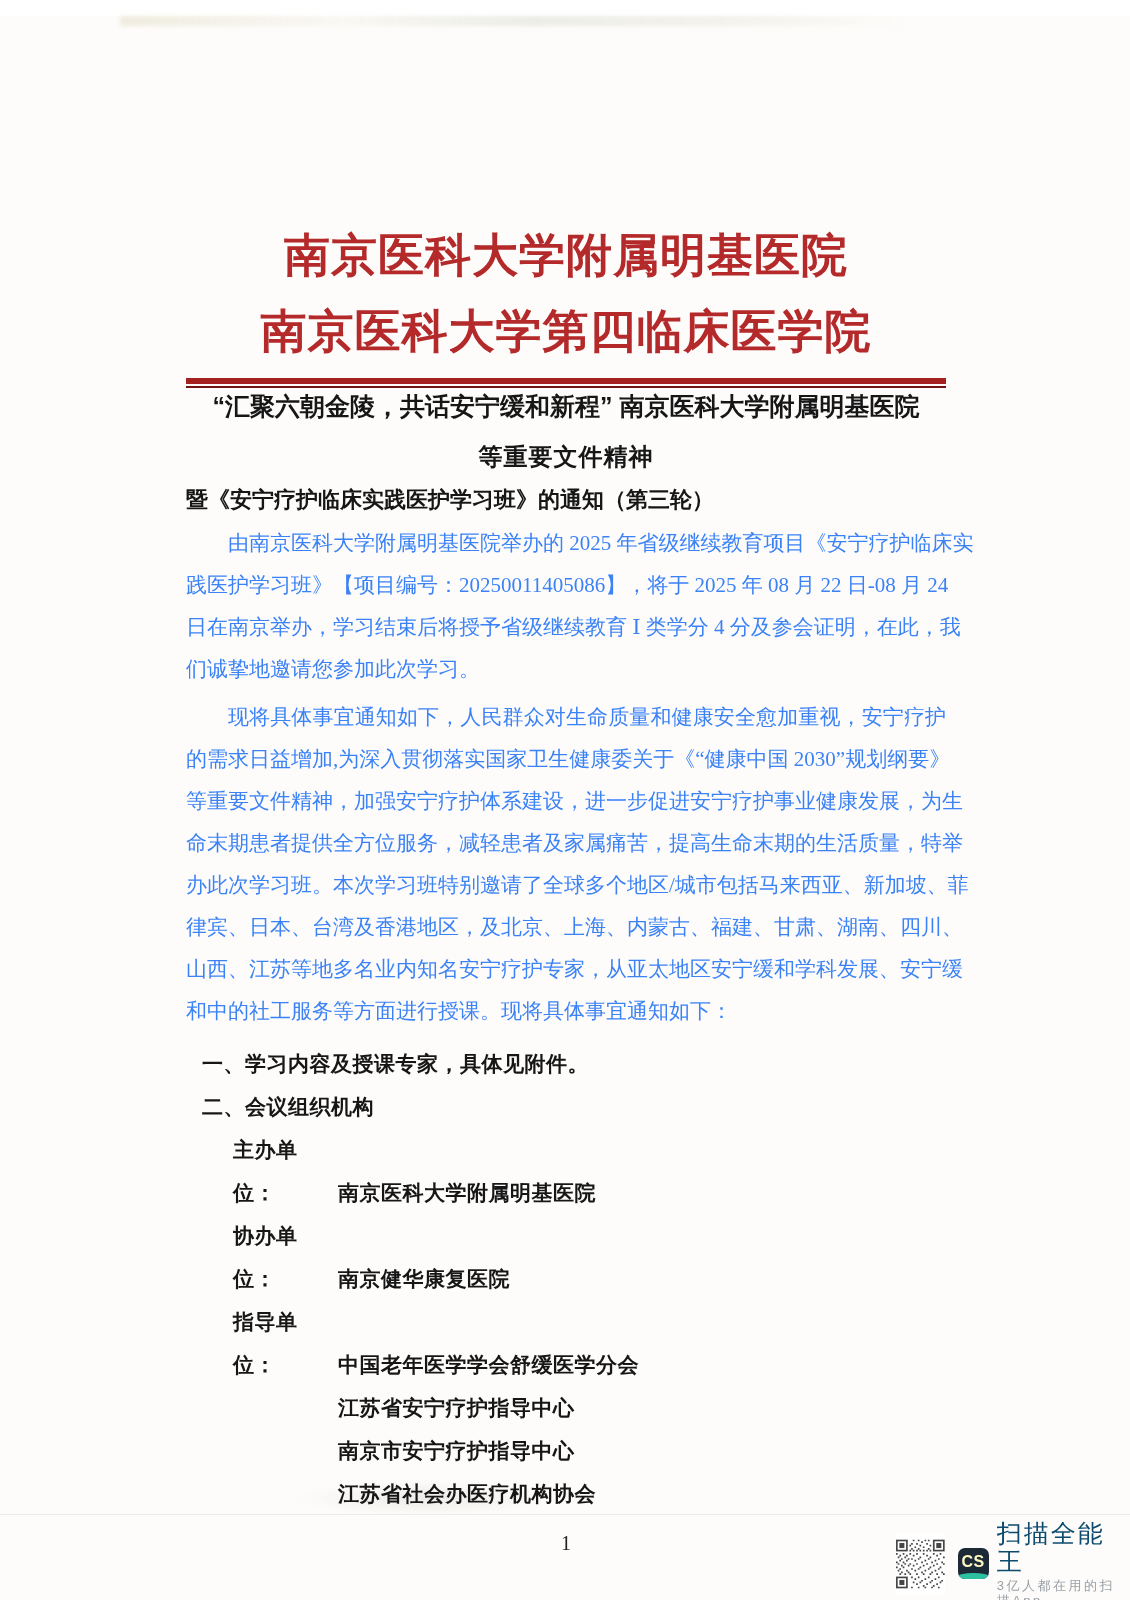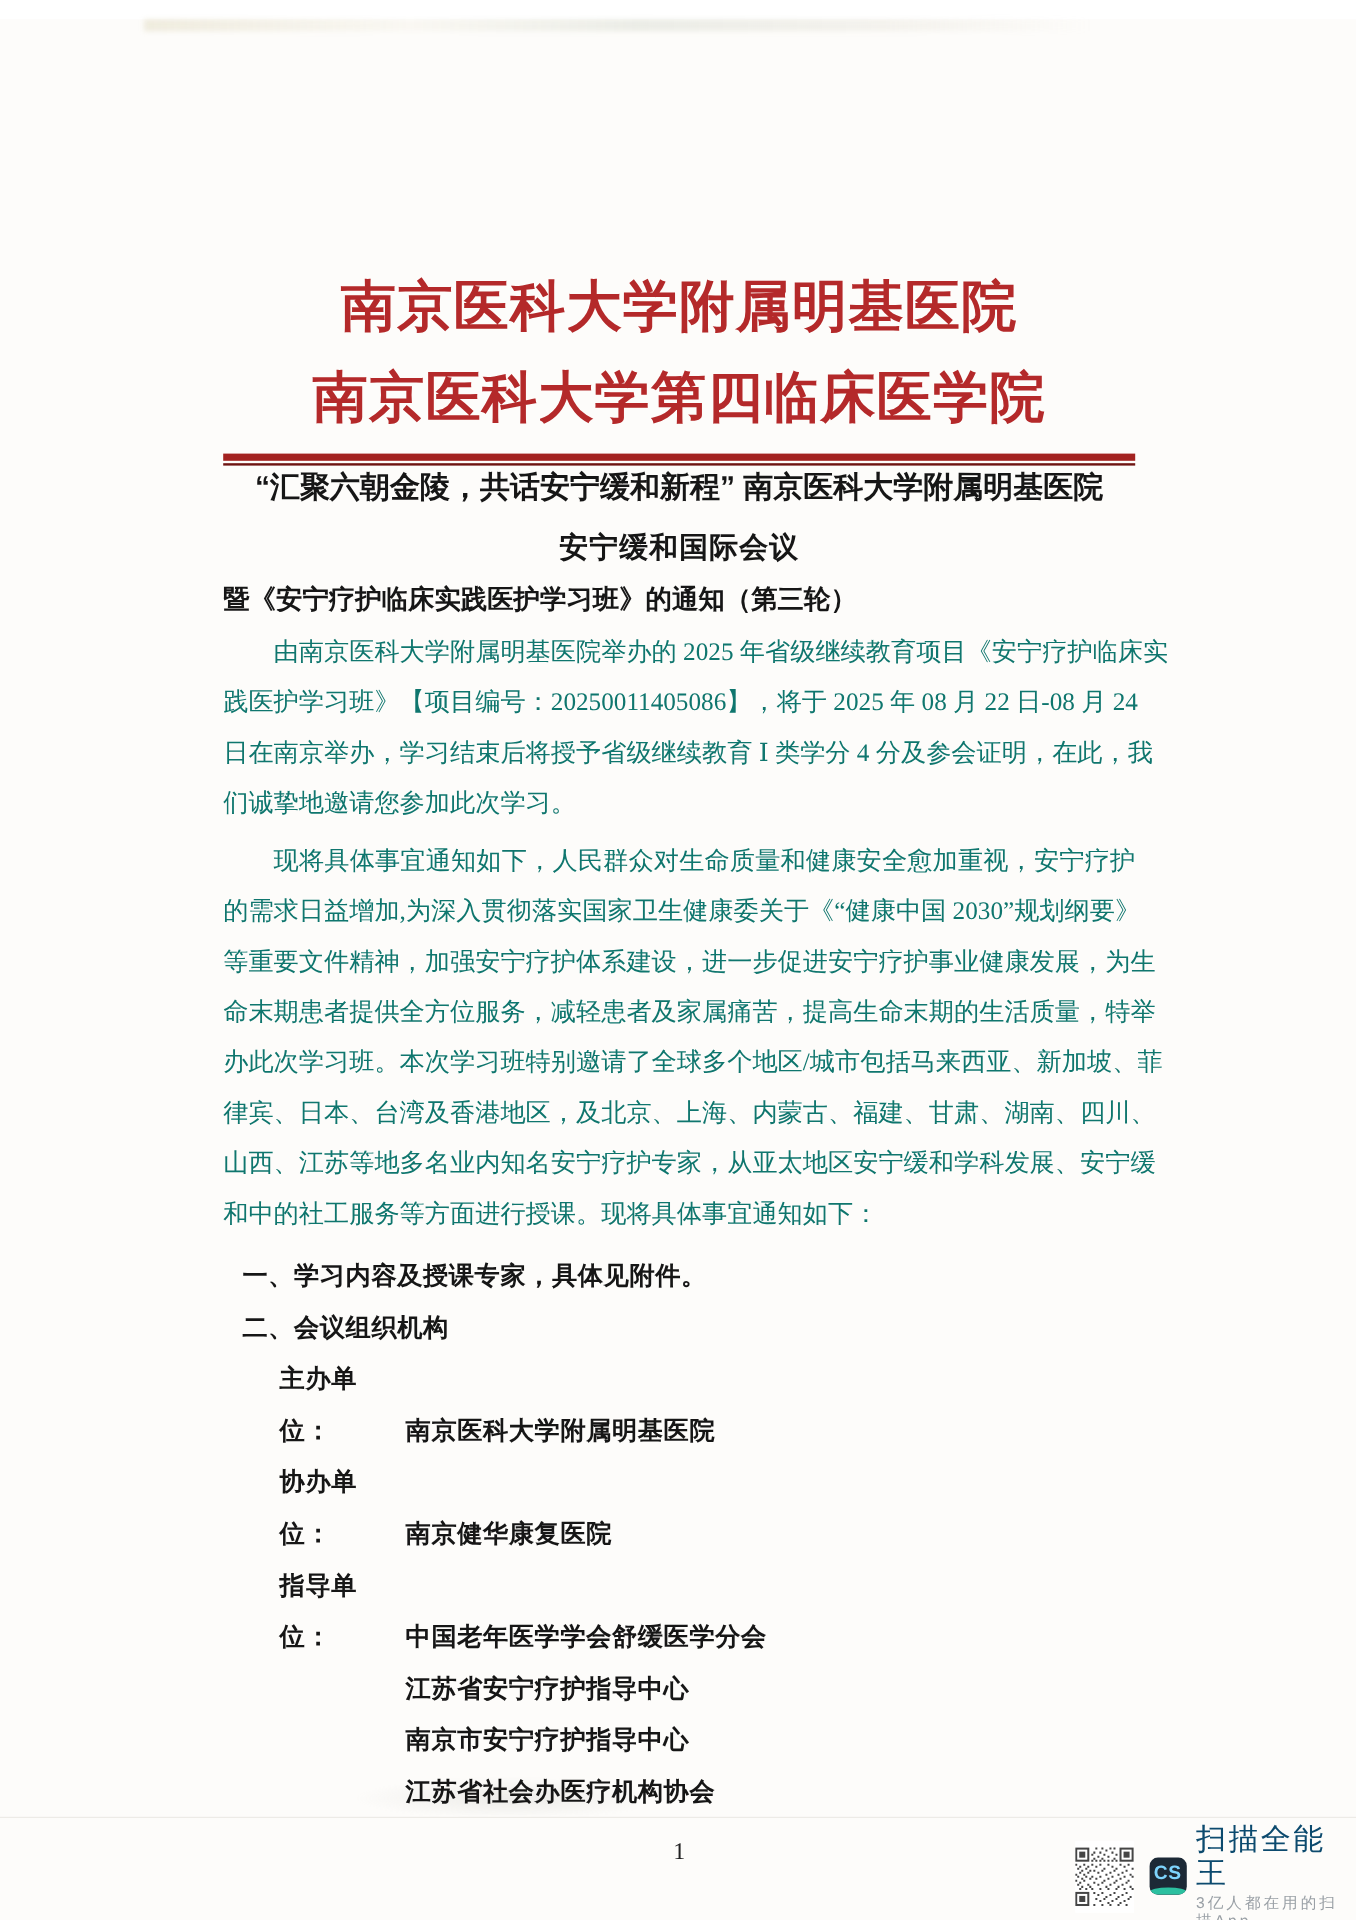--- a/index.html
+++ b/index.html
@@ -32,21 +32,21 @@
   .red-rule { margin-top: 18px; height: 10px; width: 100%;
     border-top: 6px solid #a32220; border-bottom: 2px solid #6e1412; }
 
   .hei { font-family: "Liberation Sans", "DejaVu Sans", sans-serif; font-weight: bold; color: #161616; }
 
   .sub1 { text-align: center; font-size: 25px; line-height: 36px; }
   .sub2 { margin-top: 16px; text-align: center; font-size: 24px; line-height: 34px; letter-spacing: 1px; }
   .sub3 { margin-top: 10px; text-align: left; font-size: 22px; line-height: 32px; }
 
   .para { margin-top: 6px; }
-  .pline { font-size: 21px; line-height: 42px; color: #0f766e;
+  .pline { font-size: 21px; line-height: 42px; color: #3b82f6;
     text-align: justify; text-align-last: justify; text-justify: inter-character;
     white-space: nowrap; }
   .pline.ind { text-indent: 2em; }
   .pline.noj { text-align-last: left; white-space: normal; }
 
   .sec-heading { font-size: 21px; line-height: 43px; letter-spacing: .5px; margin-left: 16px; }
   .sec-heading.first { margin-top: 10px; }
 
   .org-row { font-size: 21px; line-height: 43px; }
   .org-label { display: inline-block; width: 105px; margin-left: 47px; letter-spacing: .5px; }
@@ -54,41 +54,41 @@
 
   .page-number { margin-top: 14px; text-align: center; font-size: 20px; line-height: 28px; color: #222; }
 
   
   .watermark { position: absolute; left: 896px; top: 1519px; display: flex; align-items: center; }
   .qr { width: 60px; height: 60px; background: #fff; }
   .cs-logo { position: relative; width: 31px; height: 31px; margin-left: 13px; border-radius: 7px;
     background: #1c2936; overflow: hidden; flex-shrink: 0; }
   .cs-logo .cs-text { position: absolute; top: 2px; left: 0; width: 100%; text-align: center;
     font-family: "Liberation Sans", "DejaVu Sans", sans-serif; font-weight: bold;
-    font-size: 16px; line-height: 24px; color: #7dd3fc; letter-spacing: .5px; }
+    font-size: 16px; line-height: 24px; color: #fef9c3; letter-spacing: .5px; }
   .cs-logo .cs-teal { position: absolute; bottom: 0; left: 0; width: 100%; height: 6px;
     background: #2cc0a0; border-radius: 50% 50% 0 0 / 60% 60% 0 0; }
   .wm-text { margin-left: 8px; font-family: "Liberation Sans", "DejaVu Sans", sans-serif; }
   .wm-name { font-size: 25px; line-height: 28px; color: #0c4a6e; font-weight: 500; letter-spacing: 2px; }
   .wm-tagline { margin-top: 3px; font-size: 13px; line-height: 15px; color: #9aa0a6; letter-spacing: 2.5px; }
 </style>
 </head>
 <body>
 
 <div class="scan-page">
   <div class="artifact-top"></div>
   <div class="artifact-bottom"></div>
 
   <div class="doc">
     <div class="title-red l1">南京医科大学附属明基医院</div>
     <div class="title-red l2">南京医科大学第四临床医学院</div>
     <div class="red-rule"></div>
 
     <div class="sub1 hei">“汇聚六朝金陵，共话安宁缓和新程” 南京医科大学附属明基医院</div>
-    <div class="sub2 hei">安宁缓和国际会议</div>
+    <div class="sub2 hei">等重要文件精神</div>
     <div class="sub3 hei">暨《安宁疗护临床实践医护学习班》的通知（第三轮）</div>
 
     <div class="para">
       <div class="pline ind">由南京医科大学附属明基医院举办的 2025 年省级继续教育项目《安宁疗护临床实</div>
       <div class="pline">践医护学习班》【项目编号：20250011405086】，将于 2025 年 08 月 22 日-08 月 24</div>
       <div class="pline">日在南京举办，学习结束后将授予省级继续教育 Ⅰ 类学分 4 分及参会证明，在此，我</div>
       <div class="pline noj">们诚挚地邀请您参加此次学习。</div>
     </div>
 
     <div class="para">

